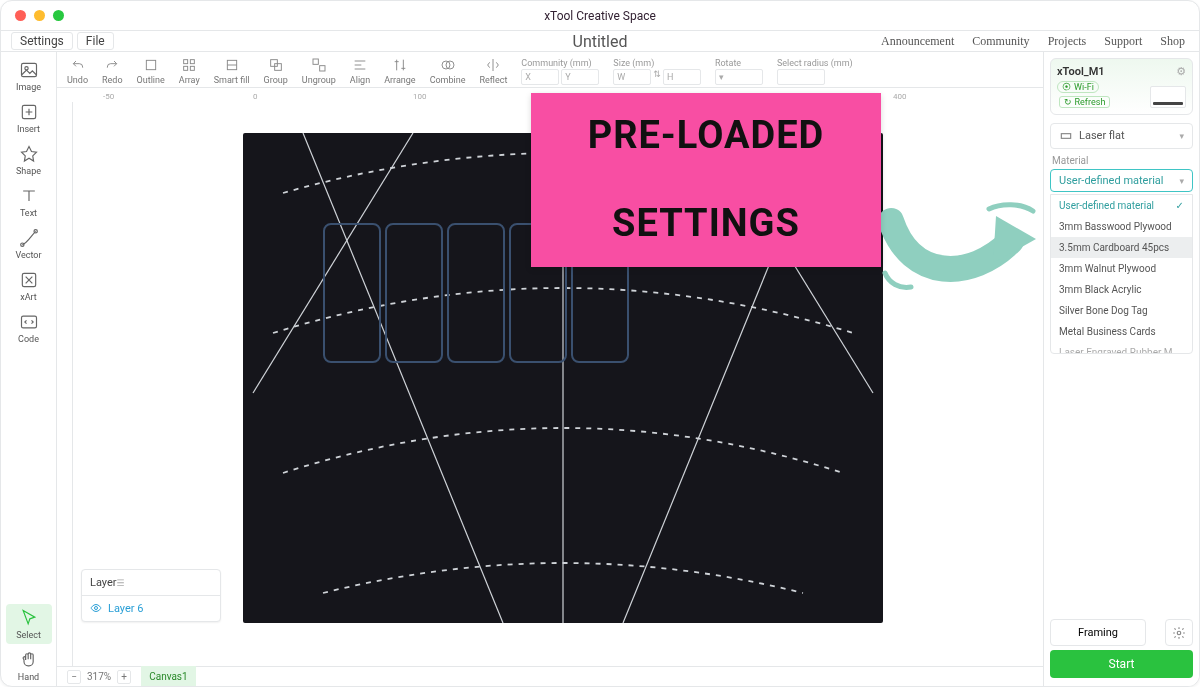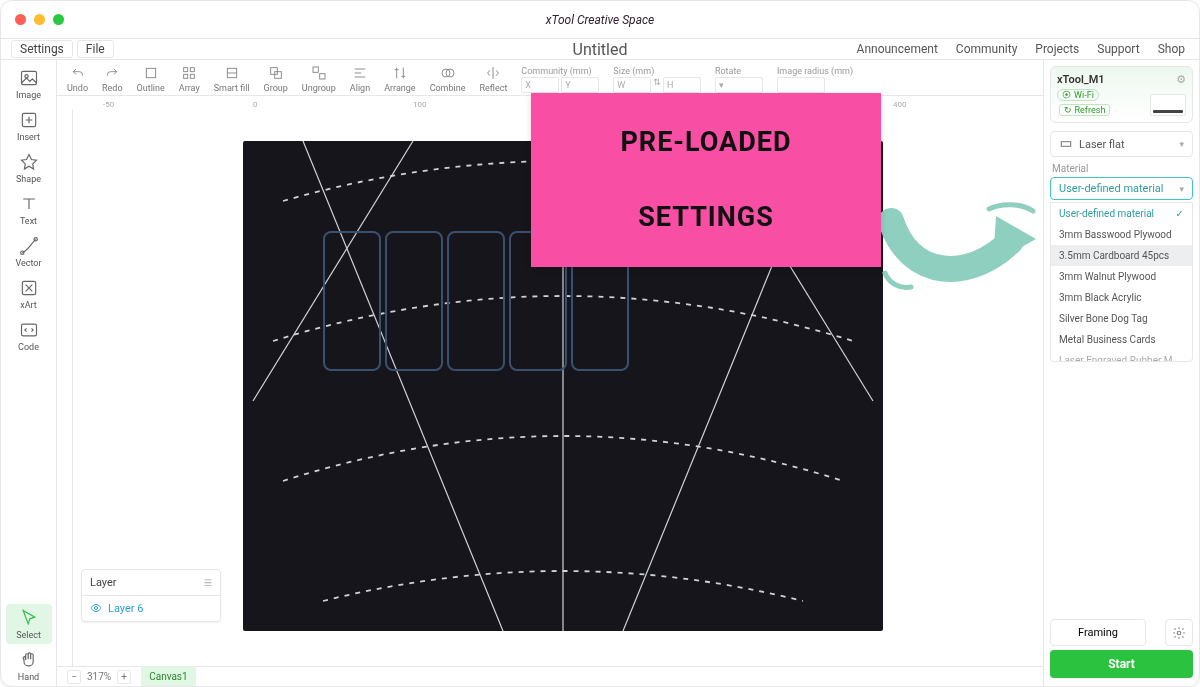--- a/index.html
+++ b/index.html
@@ -20,32 +20,32 @@
   }
   *{box-sizing:border-box;font-family:-apple-system,BlinkMacSystemFont,"Segoe UI",Roboto,Helvetica,Arial,sans-serif;}
   body{margin:0;background:#fff;}
   .window{
     width:1200px;height:687px;margin:0;position:relative;
     border-radius:12px;border:1px solid var(--panel-border);
     background:var(--bg2);overflow:hidden;box-shadow:0 1px 3px rgba(0,0,0,.06);
     display:flex;flex-direction:column;
   }
   
-  .titlebar{height:38px;display:flex;align-items:center;position:relative;border-bottom:1px solid var(--panel-border);font-style:italic;}
+  .titlebar{height:30px;display:flex;align-items:center;position:relative;border-bottom:1px solid var(--panel-border);}
   .traffic{display:flex;gap:8px;padding-left:14px;}
   .dot{width:11px;height:11px;border-radius:50%;}
   .dot.r{background:#ff5f57;} .dot.y{background:#febc2e;} .dot.g{background:#28c840;}
   .titlebar-title{position:absolute;left:50%;transform:translateX(-50%);font-size:12px;color:#323;}
   
   .menubar{height:21px;display:flex;align-items:center;font-size:12px;color:#444;border-bottom:1px solid var(--panel-border);}
   .menubar .left{display:flex;gap:0;padding-left:10px;}
   .menubar .left span{border:1px solid var(--panel-border);padding:1px 8px;border-radius:3px;margin-right:4px;background:#fff;cursor:default;}
   .menubar .center{position:absolute;left:50%;transform:translateX(-50%);font-size:16px;color:#555;}
   .menubar .right{margin-left:auto;display:flex;gap:18px;padding-right:14px;}
-  .menubar .right span{cursor:pointer;color:#555;}
+  .menubar .right span{cursor:pointer;color:#555;font-family:Liberation Serif, serif;}
   
   .main{flex:1;display:flex;min-height:0;}
   
   .iconstrip{width:56px;border-right:1px solid var(--panel-border);display:flex;flex-direction:column;align-items:center;padding-top:4px;gap:2px;font-size:9px;color:#555;}
   .ic{display:flex;flex-direction:column;align-items:center;gap:2px;width:46px;padding:4px 0;border-radius:4px;cursor:pointer;}
   .ic svg{width:20px;height:20px;stroke:#666;fill:none;stroke-width:1.4;}
   .ic.sel{background:var(--accent-green-light);}
   .ic.sel svg{stroke:var(--accent-green);}
   .iconstrip .spacer{flex:1;}
   
@@ -67,21 +67,21 @@
   .canvas{position:absolute;left:16px;top:14px;right:0;bottom:18px;background:#fff;}
   .work-img{
     position:absolute;left:170px;top:31px;width:640px;height:490px;
     background:#15151b;border-radius:2px;overflow:hidden;
   }
   .work-img svg{width:100%;height:100%;}
   .hello{position:absolute;left:80px;top:90px;display:flex;gap:4px;}
   .hello .ch{width:58px;height:140px;border:2px solid #3a506f;border-radius:8px;color:transparent;}
   
   .layer-panel{position:absolute;left:8px;bottom:26px;width:140px;background:#fff;border:1px solid var(--panel-border);border-radius:4px;font-size:11px;box-shadow:0 1px 2px rgba(0,0,0,.06);}
-  .layer-panel .hdr{padding:6px 8px;border-bottom:1px solid var(--panel-border);display:flex;justify-content:space-between;align-items:center;color:#444;}
+  .layer-panel .hdr{padding:6px 8px;border-bottom:1px solid var(--panel-border);display:flex;align-items:center;color:#444;}
   .layer-panel .row{padding:6px 8px;display:flex;align-items:flex-start;gap:6px;color:#2a9fd6;}
   .eye{width:12px;height:12px;}
   
   .statusbar{height:20px;border-top:1px solid var(--panel-border);display:flex;align-items:center;font-size:10px;color:#777;padding:0 10px;gap:10px;}
   .zoom{display:flex;align-items:center;gap:6px;}
   .zoom .btn{width:14px;height:14px;border:1px solid var(--panel-border);border-radius:2px;display:flex;align-items:center;justify-content:center;font-size:10px;cursor:pointer;background:#fff;}
   .tabchip{padding:14px 8px;background:var(--accent-green-light);border-radius:3px 3px 0 0;color:#2a8a2a;font-size:10px;}
   
   .rightpanel{width:156px;border-left:1px solid var(--panel-border);display:flex;flex-direction:column;font-size:11px;background:#fff;}
   .device{margin:6px;border:1px solid var(--panel-border);border-radius:6px;padding:6px;background:linear-gradient(180deg,#eef8ef,#fff);position:relative;}
@@ -95,27 +95,27 @@
   .lblsm{padding:0 8px;color:#999;font-size:10px;}
   .matsel{margin:3px 6px 0 6px;border:1px solid var(--accent-cyan);border-radius:4px;padding:4px 8px;display:flex;align-items:center;justify-content:space-between;color:var(--highlight-cyan);cursor:pointer;background:#fff;}
   .matlist{margin:2px 6px 6px 6px;border:1px solid var(--panel-border);border-radius:0 0 4px 4px;background:#fff;max-height:160px;overflow:hidden;}
   .matlist .opt{padding:5px 8px;font-size:10px;color:#555;cursor:pointer;display:flex;align-items:center;justify-content:space-between;}
   .matlist .opt.current{color:var(--highlight-cyan);}
   .matlist .opt.hov{background:var(--hover);}
   .rightpanel .flexgrow{flex:1;}
   .action-row{display:flex;gap:19px;padding:0 6px 4px 6px;}
   .framing{flex:1;border:1px solid var(--panel-border);border-radius:4px;text-align:center;padding:6px 0;cursor:pointer;font-size:11px;background:#fff;}
   .cog{width:28px;border:1px solid var(--panel-border);border-radius:4px;display:flex;align-items:center;justify-content:center;cursor:pointer;background:#fff;}
-  .startbtn{margin:0 6px 8px 6px;background:var(--accent-green);color:#fff;text-align:center;border-radius:4px;padding:7px 0;cursor:pointer;font-size:12px;font-weight:bold;}
+  .startbtn{margin:0 6px 8px 6px;background:var(--accent-green);color:#fff;text-align:center;border-radius:4px;padding:7px 0;cursor:pointer;font-size:12px;}
   
   .pink-note{
     position:absolute;left:530px;top:92px;width:350px;height:174px;background:var(--badge-pink);
     display:flex;flex-direction:column;align-items:center;justify-content:center;
     font-family:"Comic Sans MS","Marker Felt",cursive;font-weight:700;color:#111;
-    font-size:27px;line-height:1.15;text-align:center;letter-spacing:1px;
+    font-size:38px;line-height:1.15;text-align:center;letter-spacing:1px;
     box-shadow:0 2px 6px rgba(0,0,0,.15);z-index:5;gap:44px;
   }
   .arrow-svg{position:absolute;left:880px;top:190px;width:160px;height:120px;z-index:4;}
   .chev{font-size:9px;color:#aaa;}
 </style>
 </head>
 <body>
 
 <div class="window">
 
@@ -336,21 +336,21 @@
         </div>
         <div class="field-group">
           <span class="lbl">Rotate</span>
           <div class="xy">
               <div class="inp wide">
                 <span class="chev">▾</span>
               </div>
             </div>
         </div>
         <div class="field-group">
-          <span class="lbl">Image radius (mm)</span>
+          <span class="lbl">Select radius (mm)</span>
           <div class="xy">
               <div class="inp wide"></div>
             </div>
         </div>
       </div>
 
       <div class="canvas-wrap">
         <div class="ruler-h">
           <span style="left:30px">-50</span>
           <span style="left:180px">0</span>
@@ -421,21 +421,21 @@
         <div>
           <span class="wifi">⦿ <span>Wi-Fi</span></span>
         </div>
         <div>
           <span class="refresh">↻ <span>Refresh</span></span>
         </div>
         <div class="thumb"></div>
       </div>
 
       <div class="flatsel">
-        <span style="display:flex;align-items:center;gap:6px;">
+        <span style="display:flex;align-items:flex-start;gap:6px;">
           <svg width="14" height="14" viewBox="0 0 24 24" fill="none" stroke="#888" stroke-width="2">
               <rect x="4" y="8" width="16" height="8"></rect>
             </svg>
           <span>Laser flat</span>
         </span>
         <span class="chev">▾</span>
       </div>
 
       <div class="lblsm">Material</div>
       <div class="matsel">

